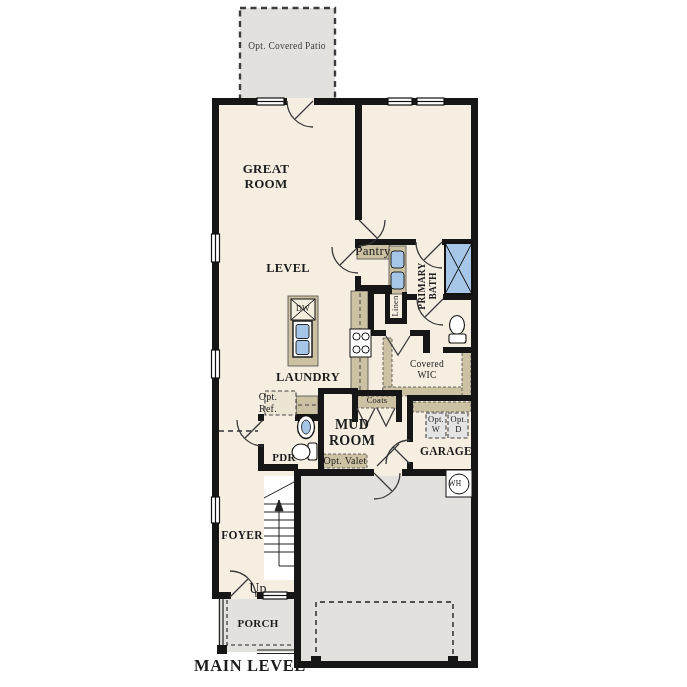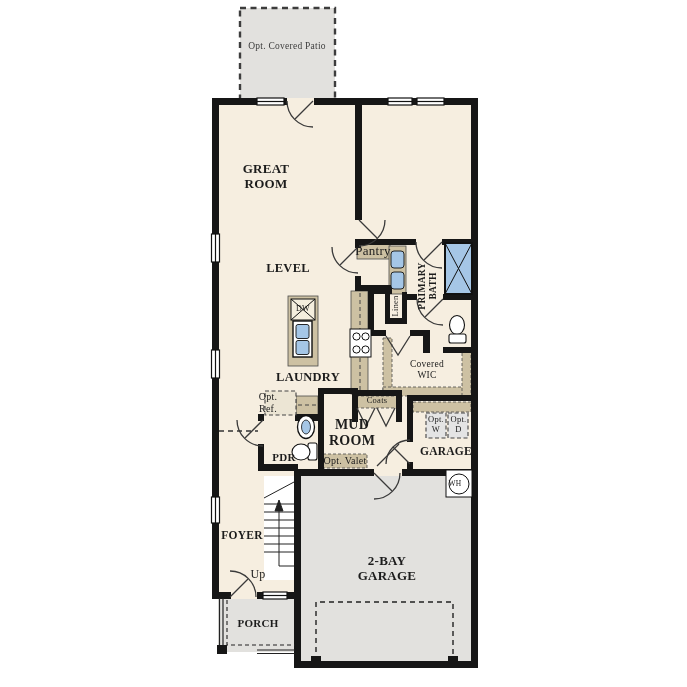--- a/index.html
+++ b/index.html
@@ -260,21 +260,21 @@
   <div class="lbl nw" style="left:373px;top:251px;font-size:13px">Pantry</div>
   <div class="lbl vert b" style="left:428px;top:286px;width:58px;font-size:9.5px">PRIMARY BATH</div>
   <div class="lbl vert nw" style="left:396px;top:306px;font-size:8.5px">Linen</div>
   <div class="lbl" style="left:427px;top:370px;width:46px;font-size:9.5px">Covered WIC</div>
   <div class="lbl nw" style="left:377px;top:401px;font-size:8.5px">Coats</div>
   <div class="lbl b" style="left:352px;top:433px;width:46px;font-size:14px">MUD ROOM</div>
   <div class="lbl b nw" style="left:446px;top:452px;font-size:11.5px">GARAGE</div>
   <div class="lbl b nw" style="left:284px;top:457px;font-size:11px">PDR</div>
   <div class="lbl b nw" style="left:242px;top:536px;font-size:11.5px">FOYER</div>
   <div class="lbl b nw" style="left:258px;top:623px;font-size:11px">PORCH</div>
-  <div class="lbl b" style="left:387px;top:568px;width:70px;font-size:13px">2-BAY GARAGE</div>
   <div class="lbl" style="left:268px;top:403px;width:26px;font-size:10px">Opt. Ref.</div>
   <div class="lbl nw" style="left:345px;top:461px;font-size:10px">Opt. Valet</div>
   <div class="lbl" style="left:436px;top:425px;width:22px;font-size:8.5px">Opt. W</div>
   <div class="lbl" style="left:458.5px;top:425px;width:22px;font-size:8.5px">Opt. D</div>
   <div class="lbl nw" style="left:303px;top:309px;font-size:8px">DW</div>
   <div class="lbl nw" style="left:455px;top:484px;font-size:7.5px">WH</div>
-  <div class="lbl nw" style="left:258px;top:575px;font-size:12px">Up</div>
+  <div class="lbl nw" style="left:258px;top:589px;font-size:14px">Up</div>
+  <div class="lbl b nw" style="left:250px;top:666px;font-size:16.5px;letter-spacing:.6px">MAIN LEVEL</div>
 </div>
 
 </body></html>

